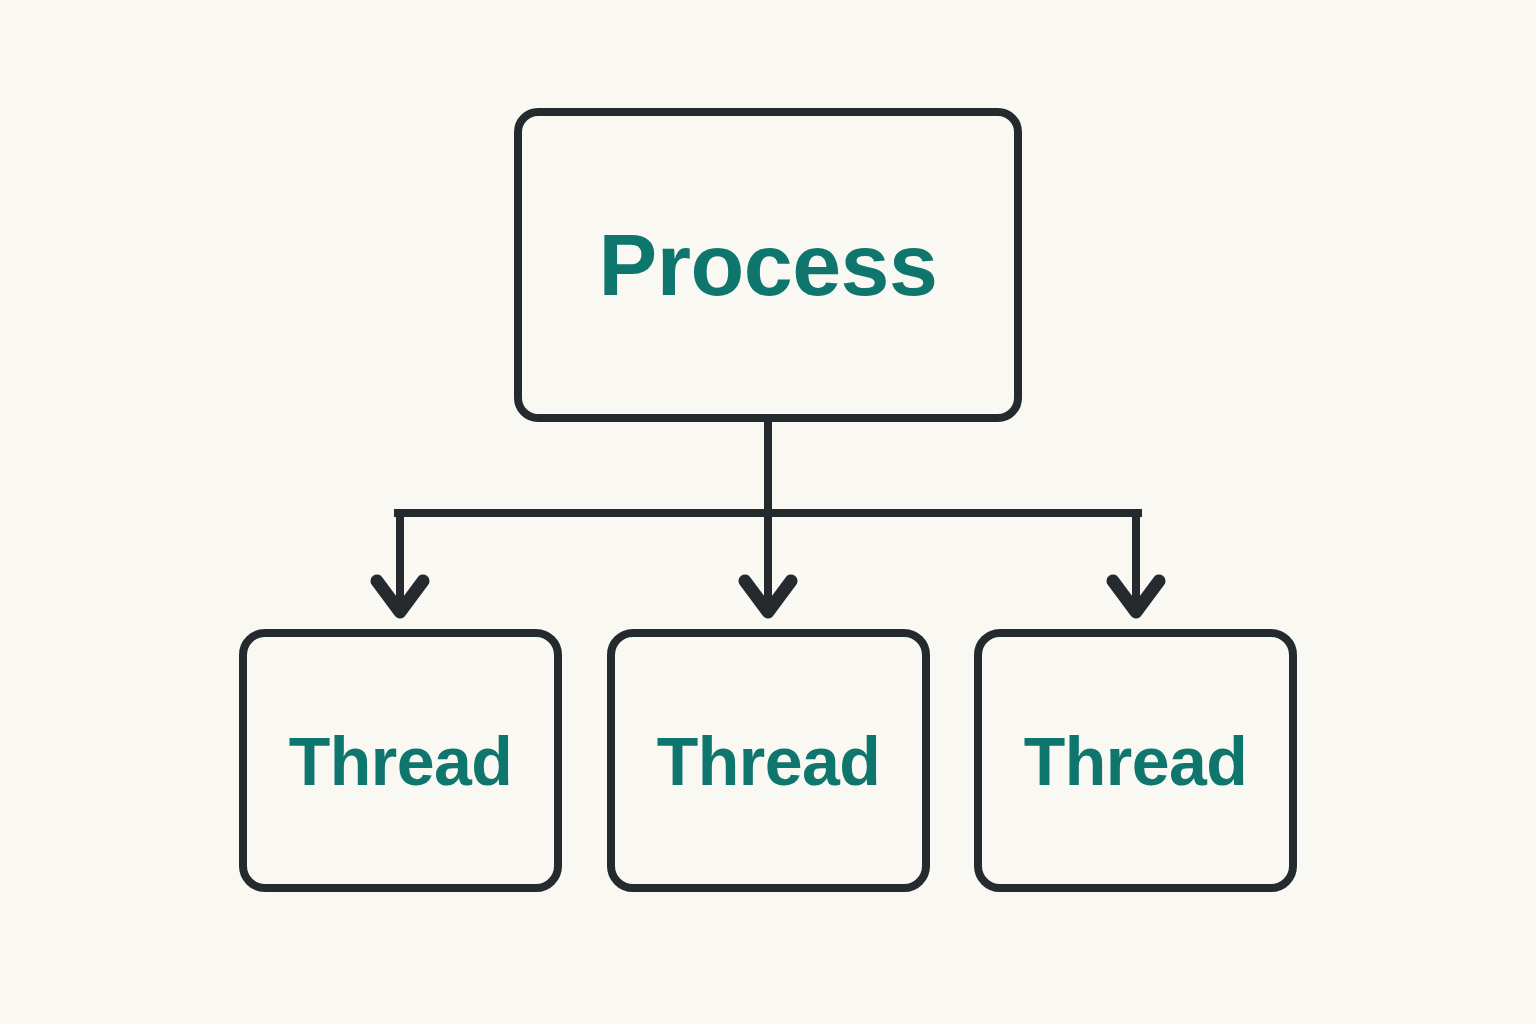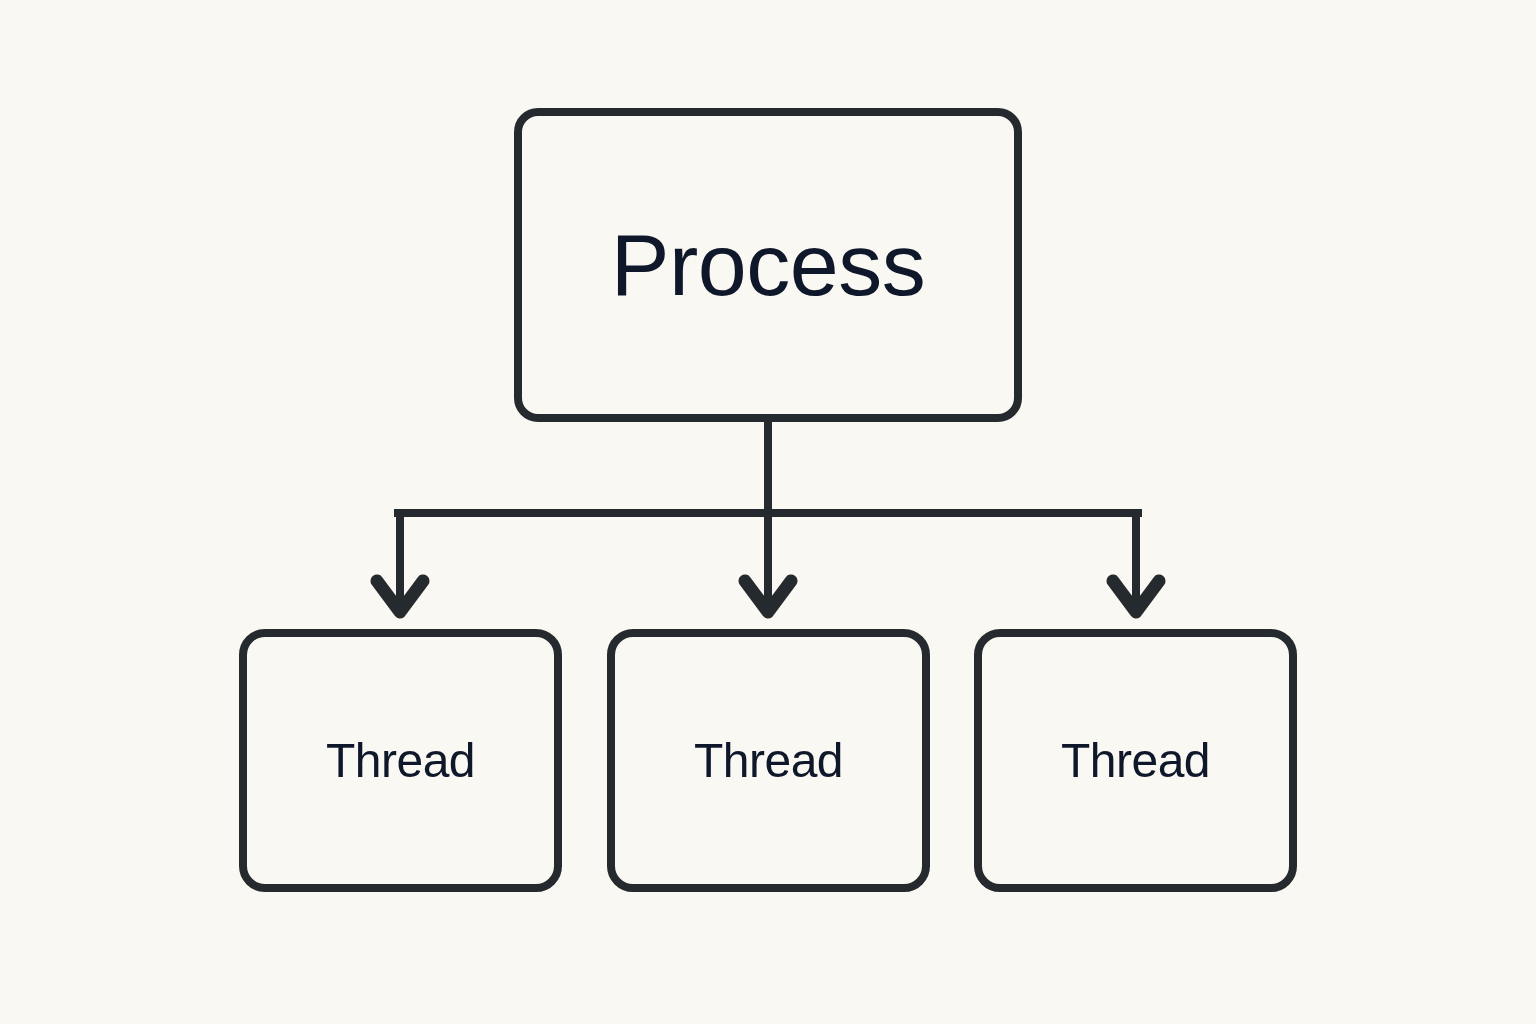--- a/index.html
+++ b/index.html
@@ -25,37 +25,37 @@
     inset: 0;
     width: 1536px;
     height: 1024px;
     display: block;
   }
   .node-label {
     position: absolute;
     display: flex;
     align-items: center;
     justify-content: center;
-    color: #0f172a;
-    font-weight: 400;
+    color: #0f766e;
+    font-weight: 700;
     letter-spacing: -0.5px;
     white-space: nowrap;
     user-select: none;
   }
   .node-label.root-label {
     left: 518px;
     top: 112px;
     width: 500px;
     height: 306px;
     font-size: 88px;
   }
   .node-label.leaf-label {
     top: 633px;
     height: 255px;
-    font-size: 48px;
+    font-size: 68px;
   }
   .node-label.leaf-label.pos-0 { left: 243px; width: 315px; }
   .node-label.leaf-label.pos-1 { left: 611px; width: 315px; }
   .node-label.leaf-label.pos-2 { left: 978px; width: 315px; }
 </style>
 </head>
 <body>
 
 <div id="diagram-root">
 

